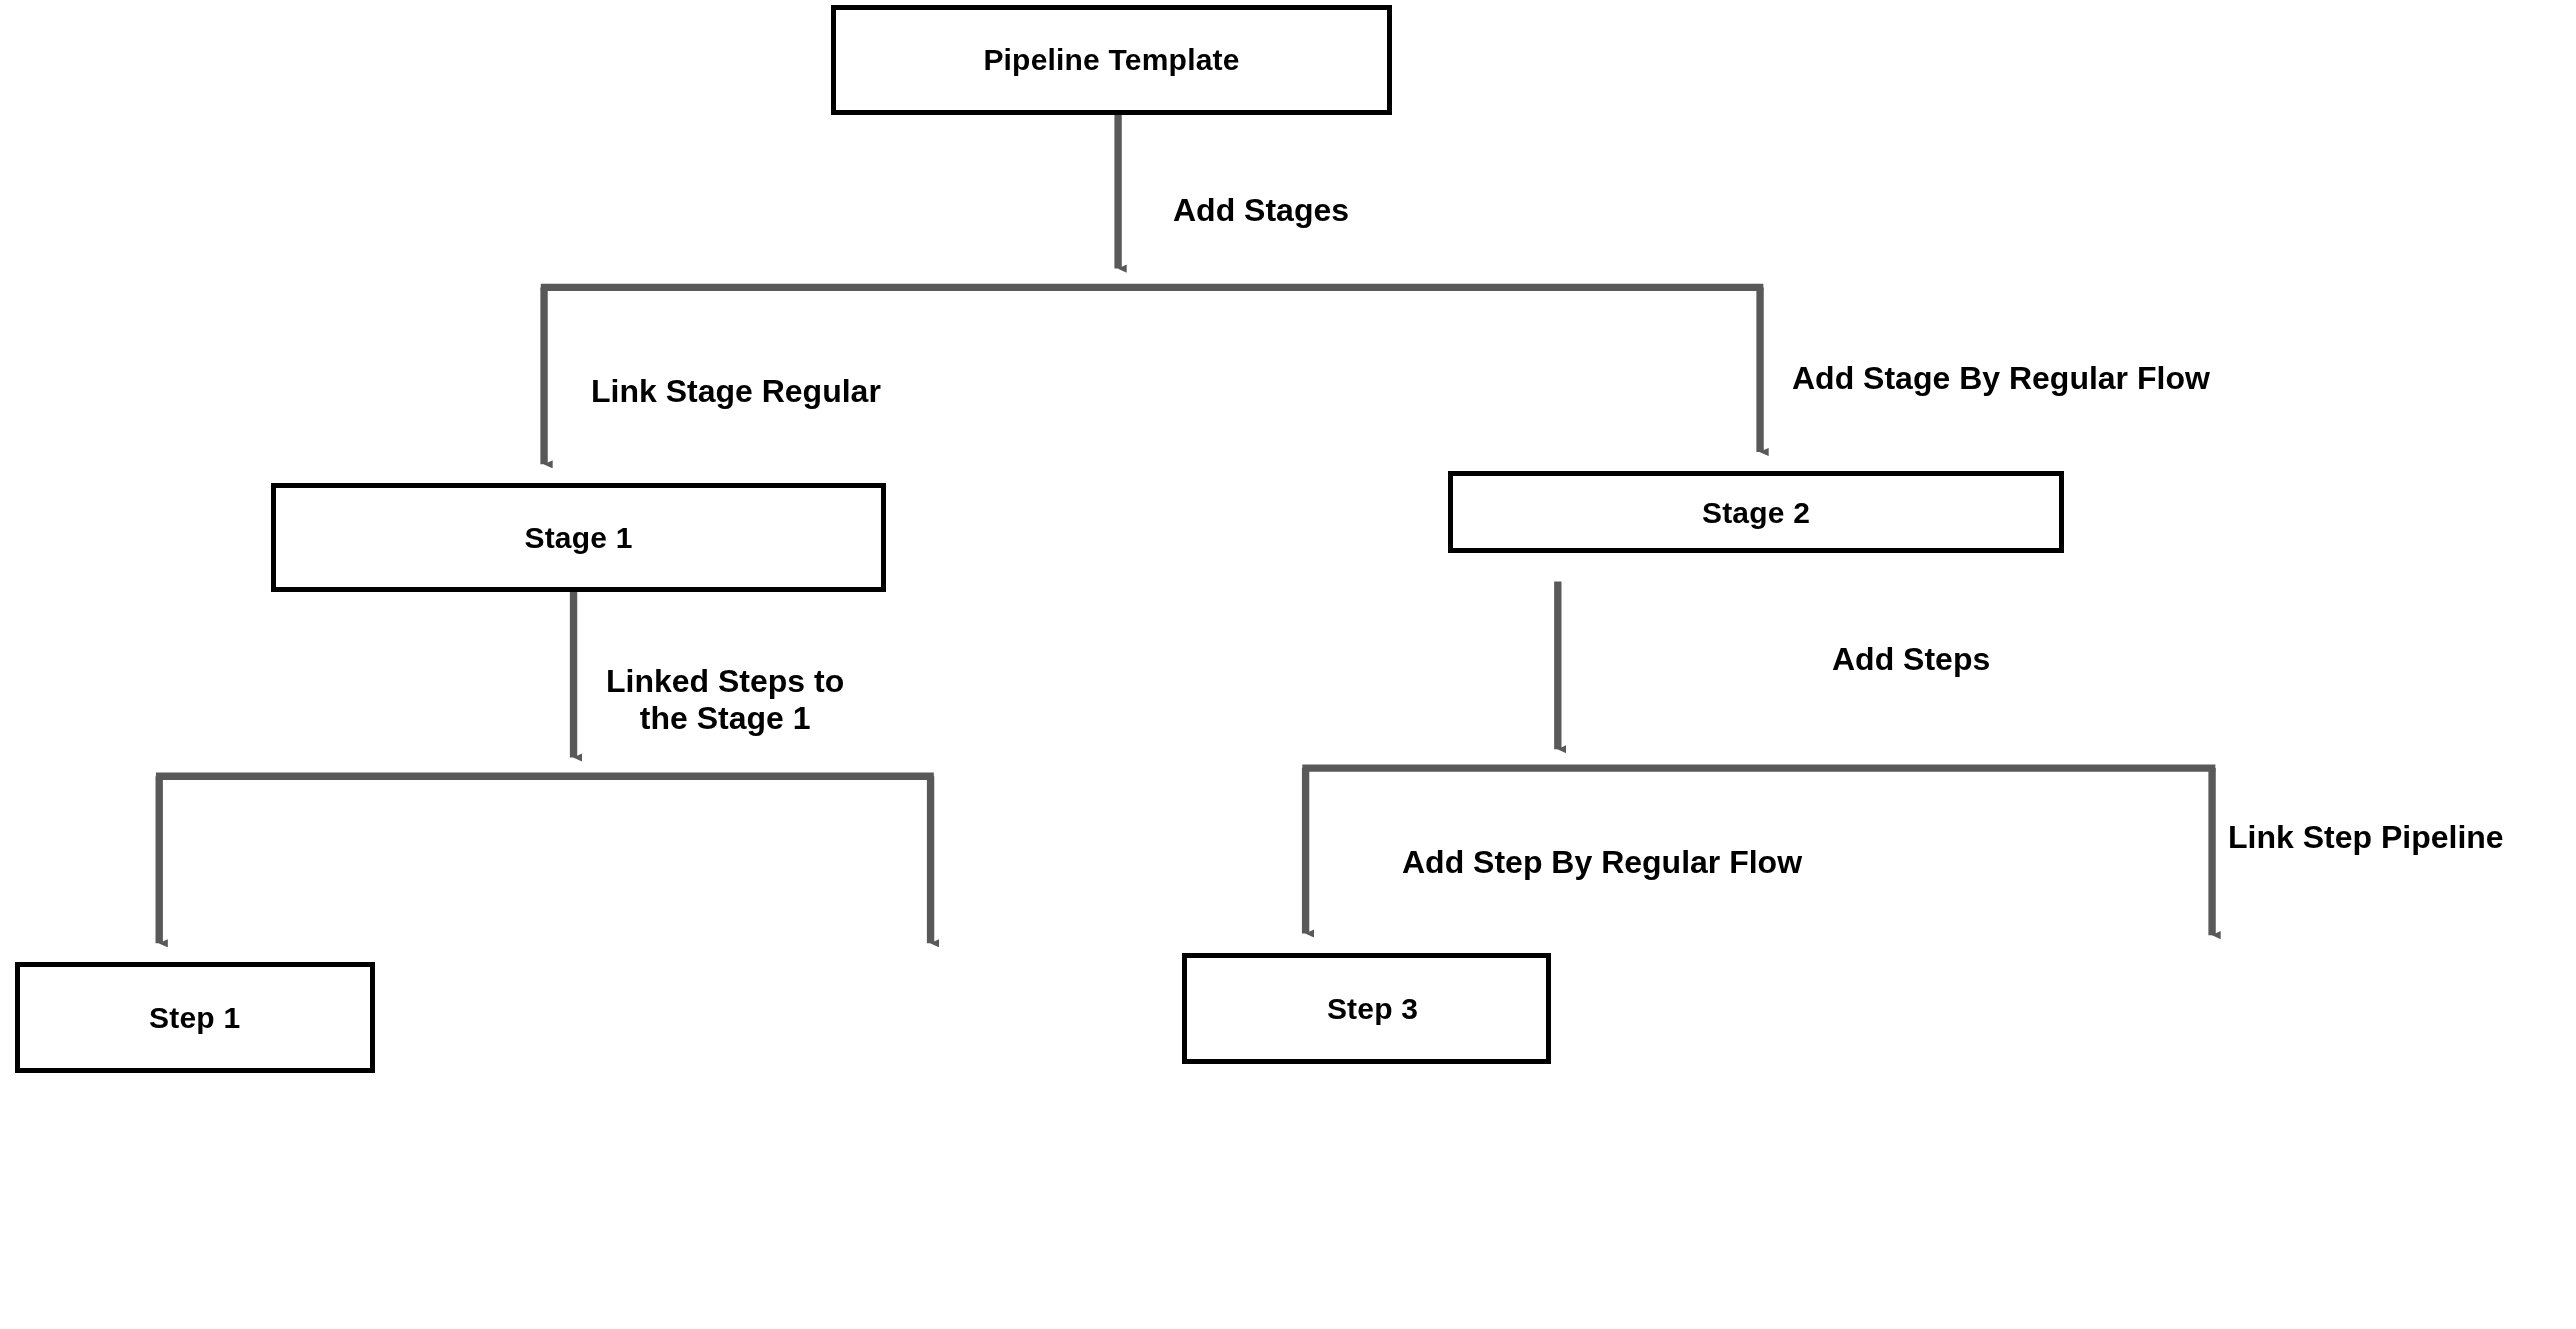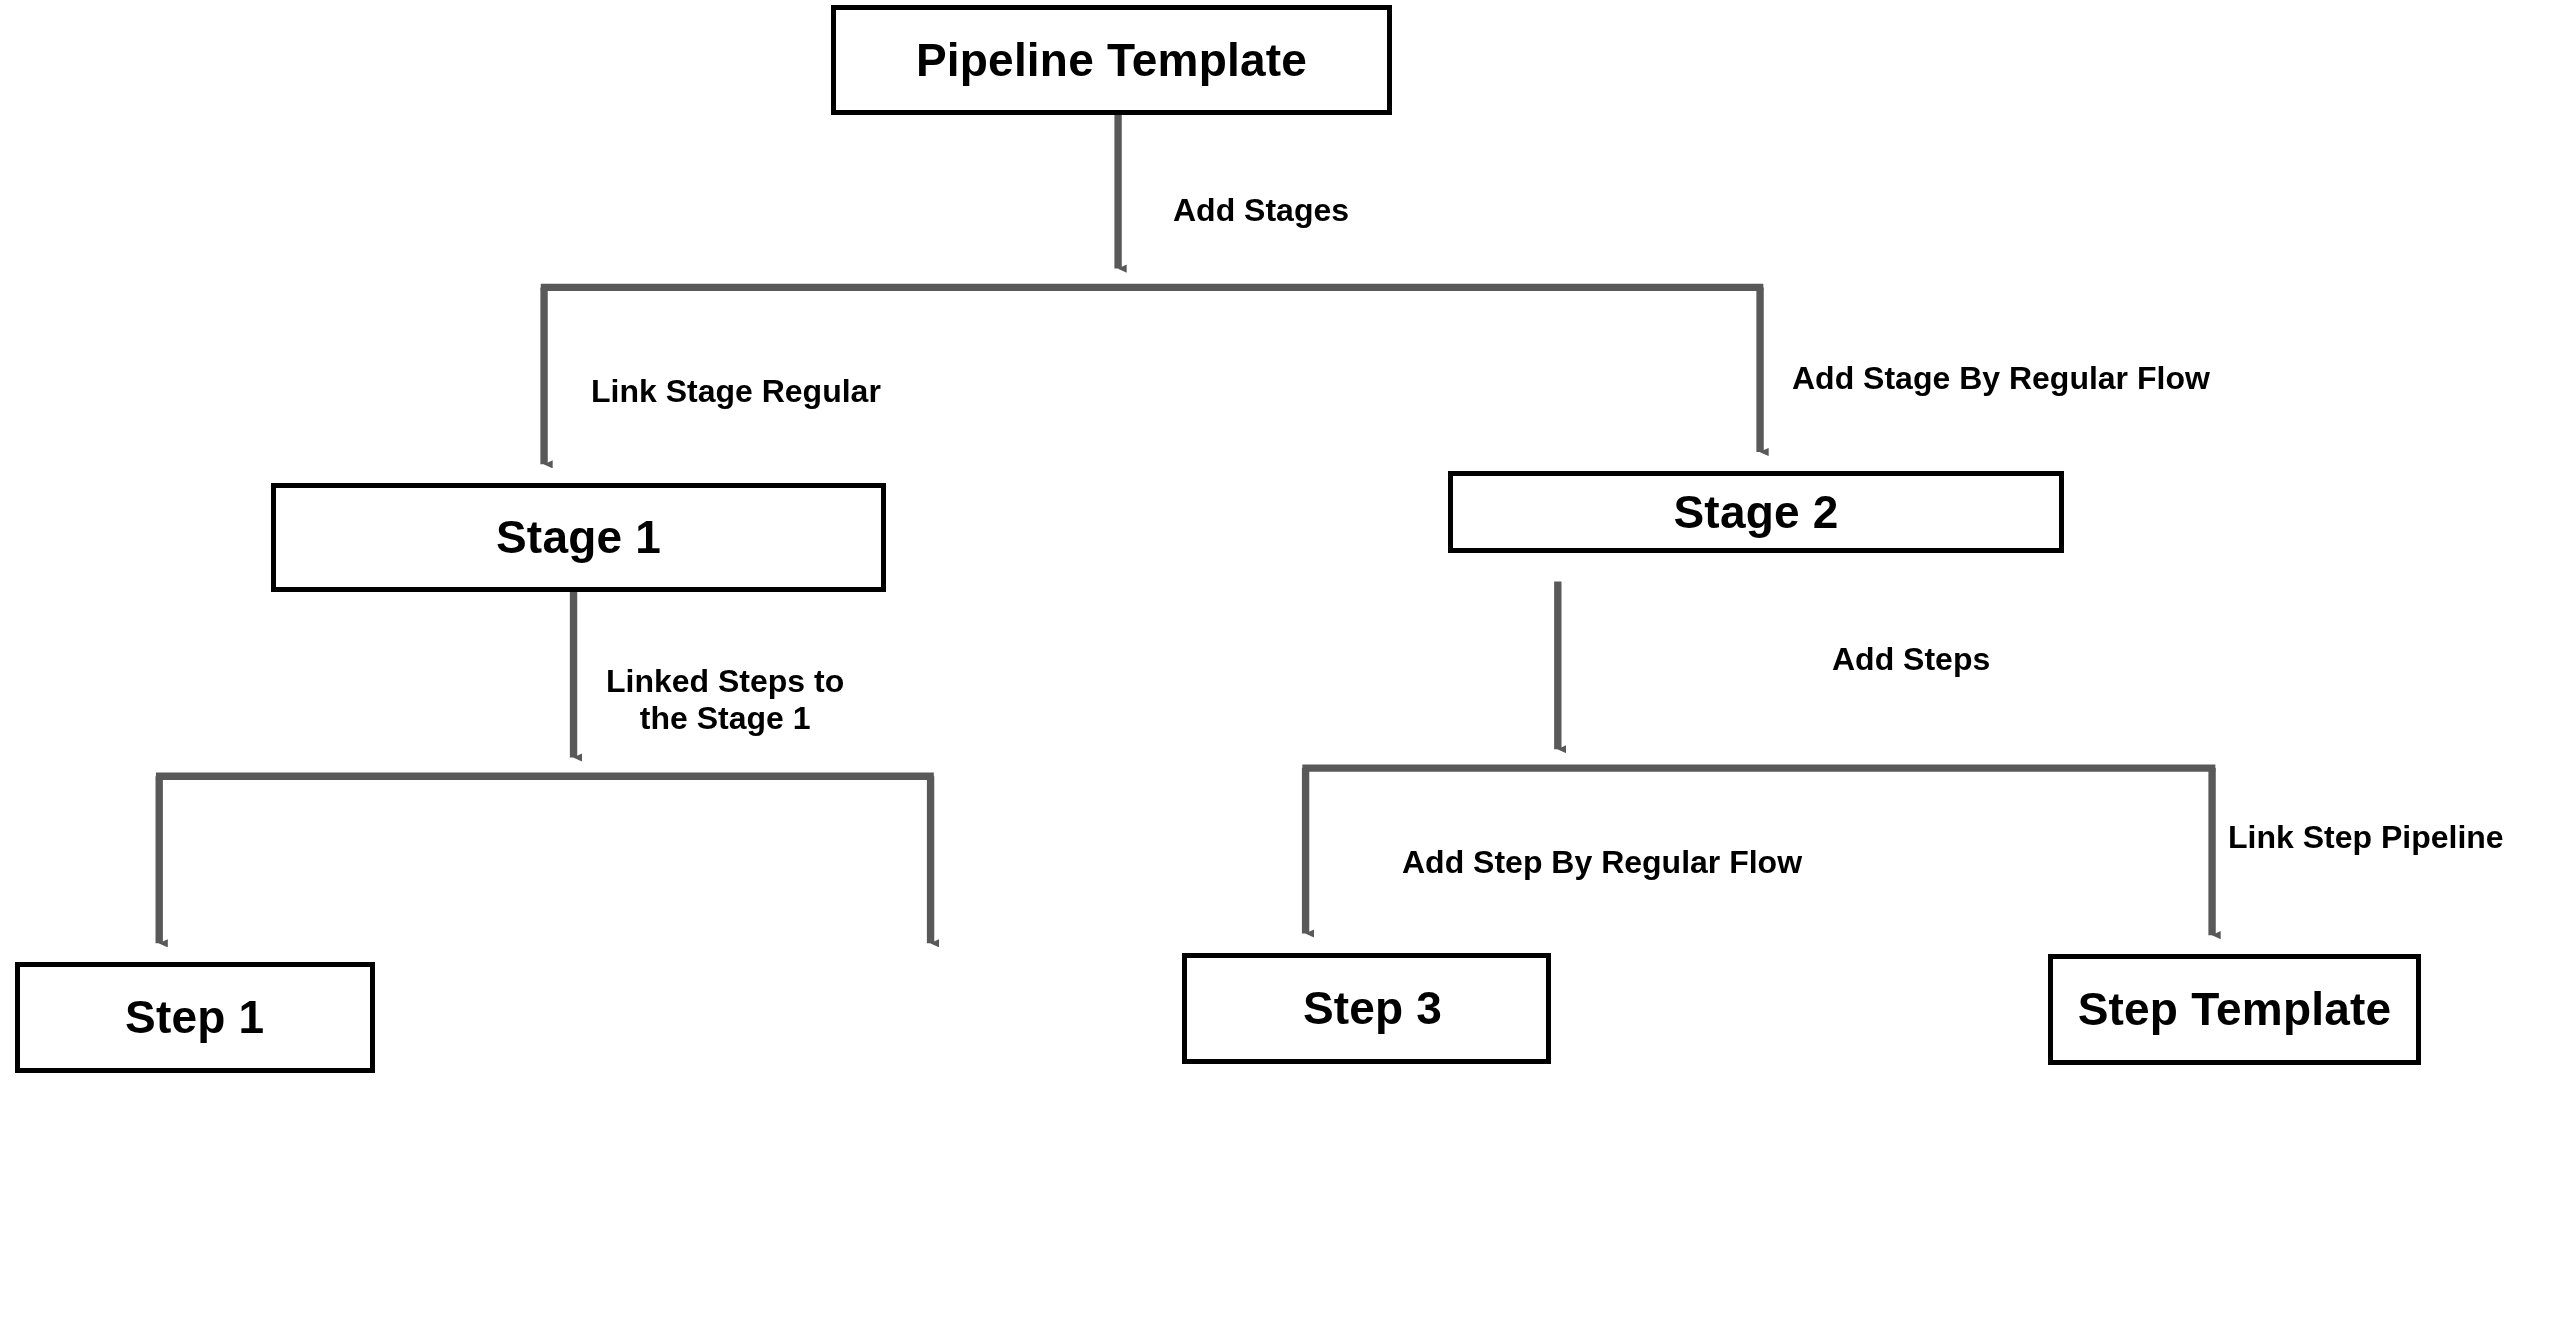--- a/index.html
+++ b/index.html
@@ -31,21 +31,21 @@
     background: #ffffff;
     border: 5.7px solid #000000;
     display: flex;
     align-items: center;
     justify-content: center;
     z-index: 5;
   }
   .node-label {
     font-weight: bold;
     color: #000000;
-    font-size: 46px;
+    font-size: 30px;
     line-height: 1.1;
     letter-spacing: 0.2px;
     white-space: nowrap;
     text-align: center;
   }
   .edge-label {
     position: absolute;
     font-weight: bold;
     color: #000000;
     font-size: 32px;
@@ -119,23 +119,20 @@
 
   <div class="node-box" style="left:14.7px; top:962px; width:360px; height:111px;">
     <span class="node-label">Step 1</span>
   </div>
 
 
   <div class="node-box" style="left:1182px; top:953px; width:369px; height:111px;padding-left:12px;">
     <span class="node-label">Step 3</span>
   </div>
 
-  <div class="node-box" style="left:2048px; top:954px; width:373px; height:111px;">
-    <span class="node-label">Step Template</span>
-  </div>
 
   <div class="edge-label left" style="left:1173px; top:192px;">Add Stages</div>
 
   <div class="edge-label left" style="left:591px; top:373px;">Link Stage Regular</div>
 
   <div class="edge-label left" style="left:1792px; top:360px;">Add Stage By Regular Flow</div>
 
   <div class="edge-label center" style="left:606px; top:663px;">Linked Steps to
 the Stage 1</div>
 

